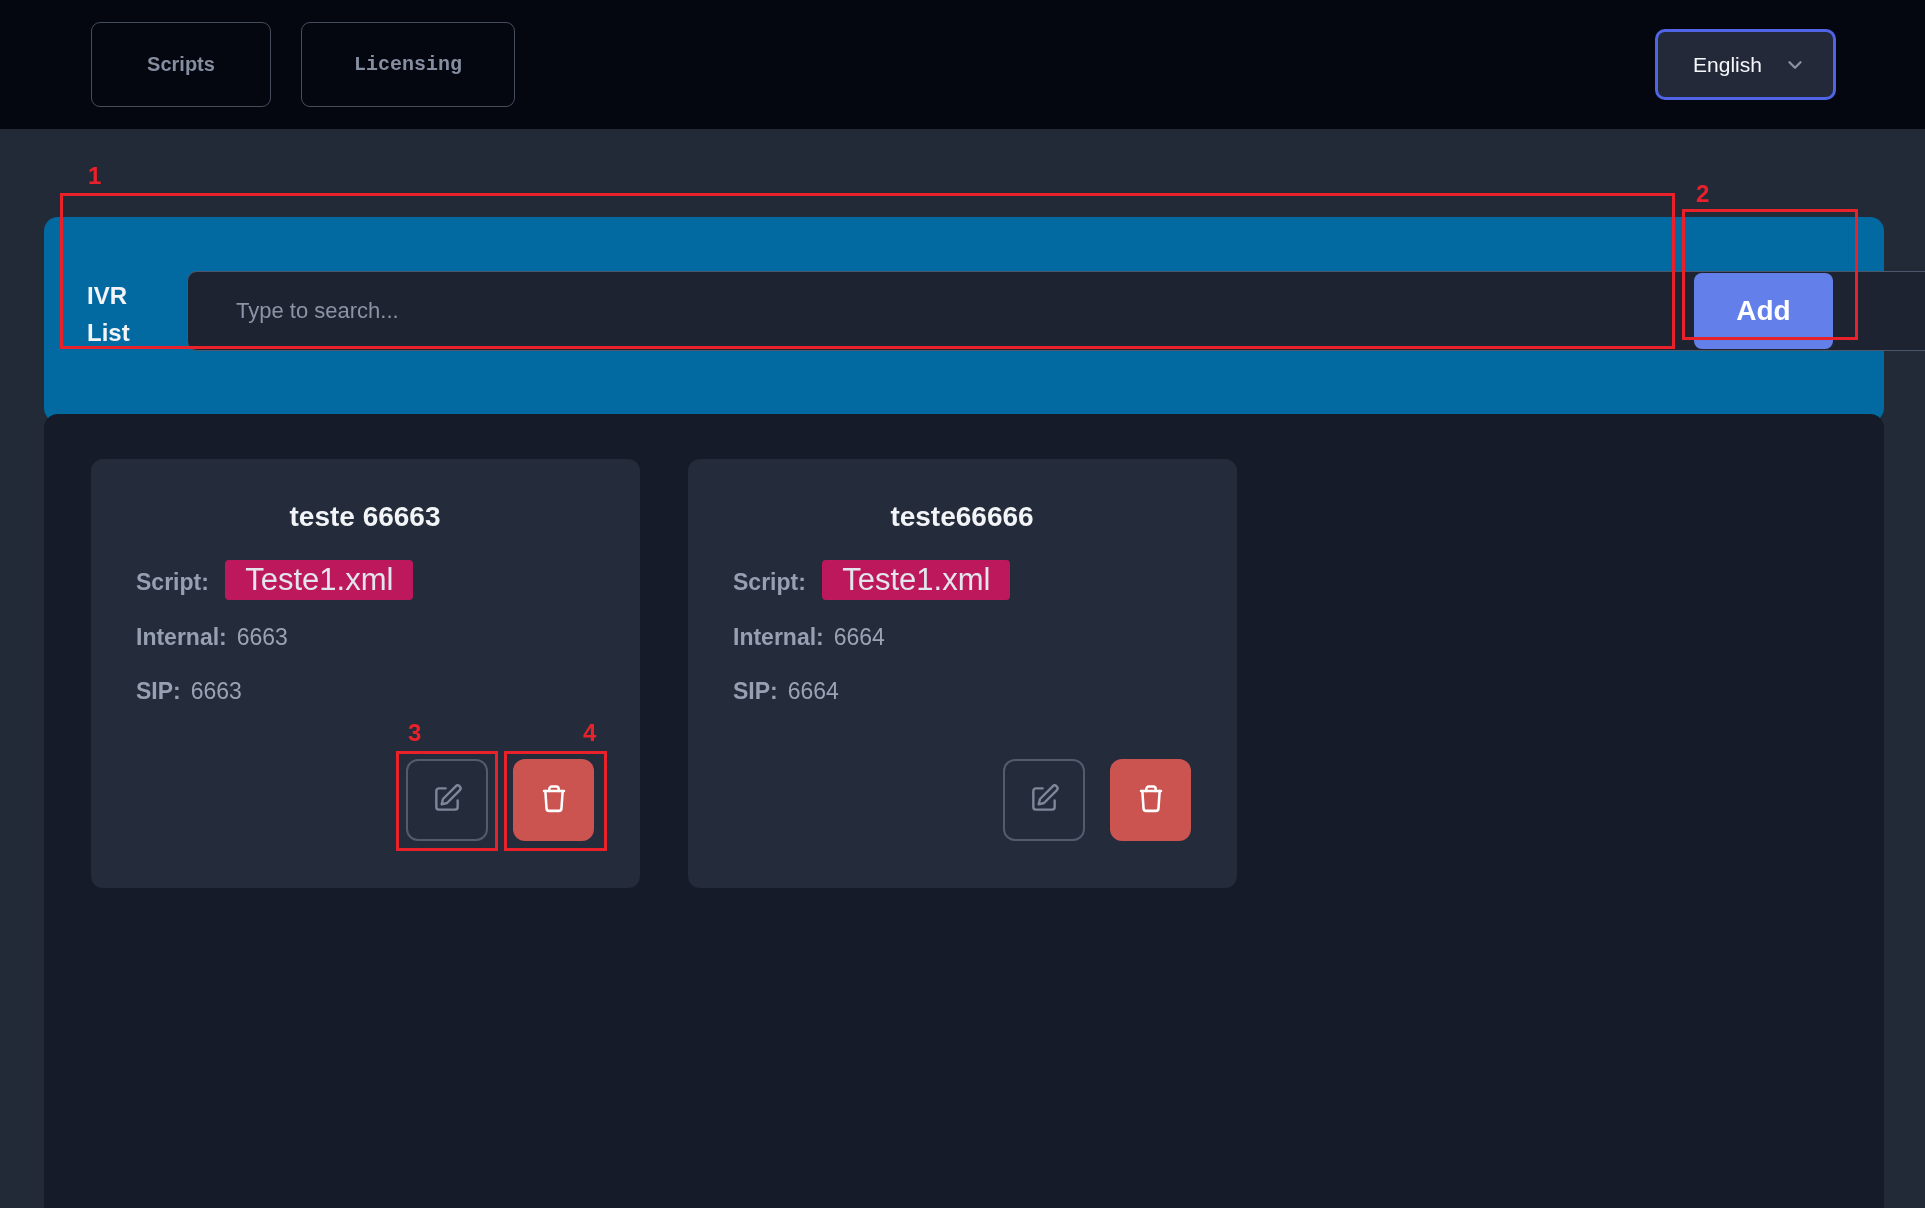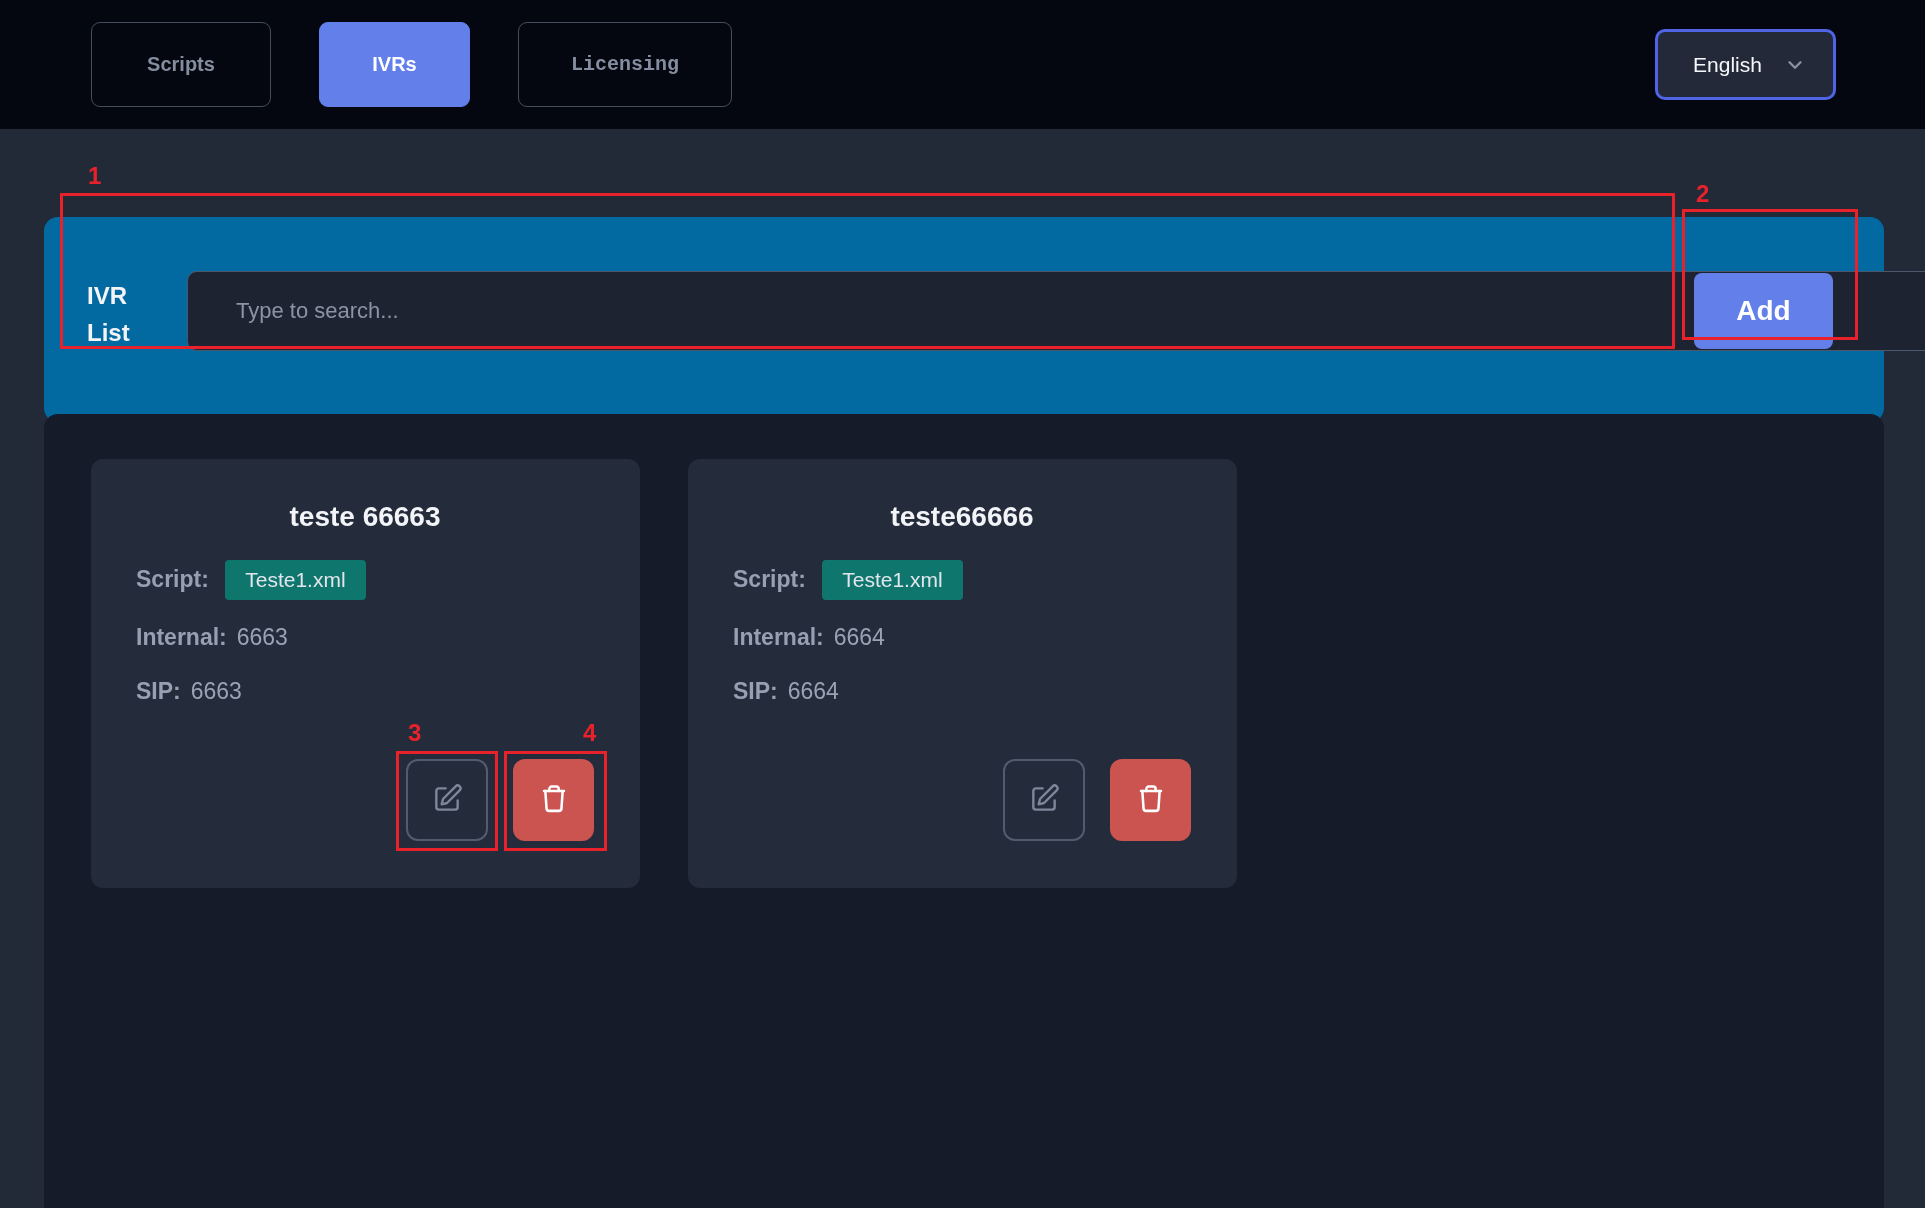--- a/index.html
+++ b/index.html
@@ -8,21 +8,21 @@
     background: #232a37;
     font-family: "Liberation Sans", sans-serif;
   }
   .stage { position: absolute; left: 0; top: 0; width: 1925px; height: 1208px; }
 
   
   .navbar {
     position: absolute; left: 0; top: 0; width: 1925px; height: 129px;
     background: #04070f; display: flex; align-items: center;
   }
-  .nav-tabs { display: flex; gap: 48px; margin-left: 91px; }
+  .nav-tabs { display: flex; gap: 30px; margin-left: 91px; }
   .nav-tab {
     height: 85px; display: flex; align-items: center; justify-content: center;
     border: 1px solid #454c5c; border-radius: 9px; background: transparent;
     color: #858da0; font-size: 20px; font-weight: bold; cursor: pointer;
   }
   .nav-tab.w-scripts { width: 180px; }
   .nav-tab.w-ivrs { width: 151px; }
   .nav-tab.w-licensing { width: 214px; font-family: Liberation Mono, monospace; }
   .nav-tab.active { background: #6380ea; border-color: #6380ea; color: #ffffff; }
   .lang-select {
@@ -67,22 +67,22 @@
     position: absolute; top: 45px; width: 549px; height: 429px;
     background: #242b3a; border-radius: 12px; padding: 41px 46px 47px 45px;
   }
   .ivr-card.card-0 { left: 47px; }
   .ivr-card.card-1 { left: 644px; }
   .card-title { color: #f2f4f8; font-size: 28px; font-weight: bold; line-height: 34px; text-align: center; }
   .card-row { margin-top: 20px; font-size: 23px; line-height: 34px; color: #9aa3b4; }
   .card-row.first { margin-top: 26px; }
   .card-label { color: #96a0b2; font-weight: bold; margin-right: 10px; }
   .script-badge {
-    display: inline-block; background: #0f766e; color: #e2e6ec;
-    border-radius: 4px; padding: 3px 20px; font-size: 21px;
+    display: inline-block; background: #be185d; color: #e2e6ec;
+    border-radius: 4px; padding: 3px 20px; font-size: 31px;
   }
   .card-actions {
     position: absolute; right: 46px; bottom: 47px;
     display: flex; gap: 25px;
   }
   .edit-btn {
     width: 82px; height: 82px; border-radius: 12px;
     background: transparent; border: 2px solid #535c6f;
     display: flex; align-items: center; justify-content: center;
     color: #7e8699; cursor: pointer;
@@ -113,21 +113,20 @@
   .ann-4-label { left: 583px; top: 721px; }
 </style>
 </head>
 <body>
 
 <div class="stage">
 
   <header class="navbar">
     <nav class="nav-tabs">
       <button class="nav-tab w-scripts">Scripts</button>
-      <button class="nav-tab w-ivrs active">IVRs</button>
       <button class="nav-tab w-licensing">Licensing</button>
     </nav>
     <div class="lang-select">
       <span>English</span>
       <span>
         <svg width="22" height="22" viewBox="0 0 24 24" fill="none" stroke="#8a91a0" stroke-width="2.6" stroke-linecap="round" stroke-linejoin="round">
           <polyline points="6 9 12 15 18 9"></polyline>
         </svg>
       </span>
     </div>

